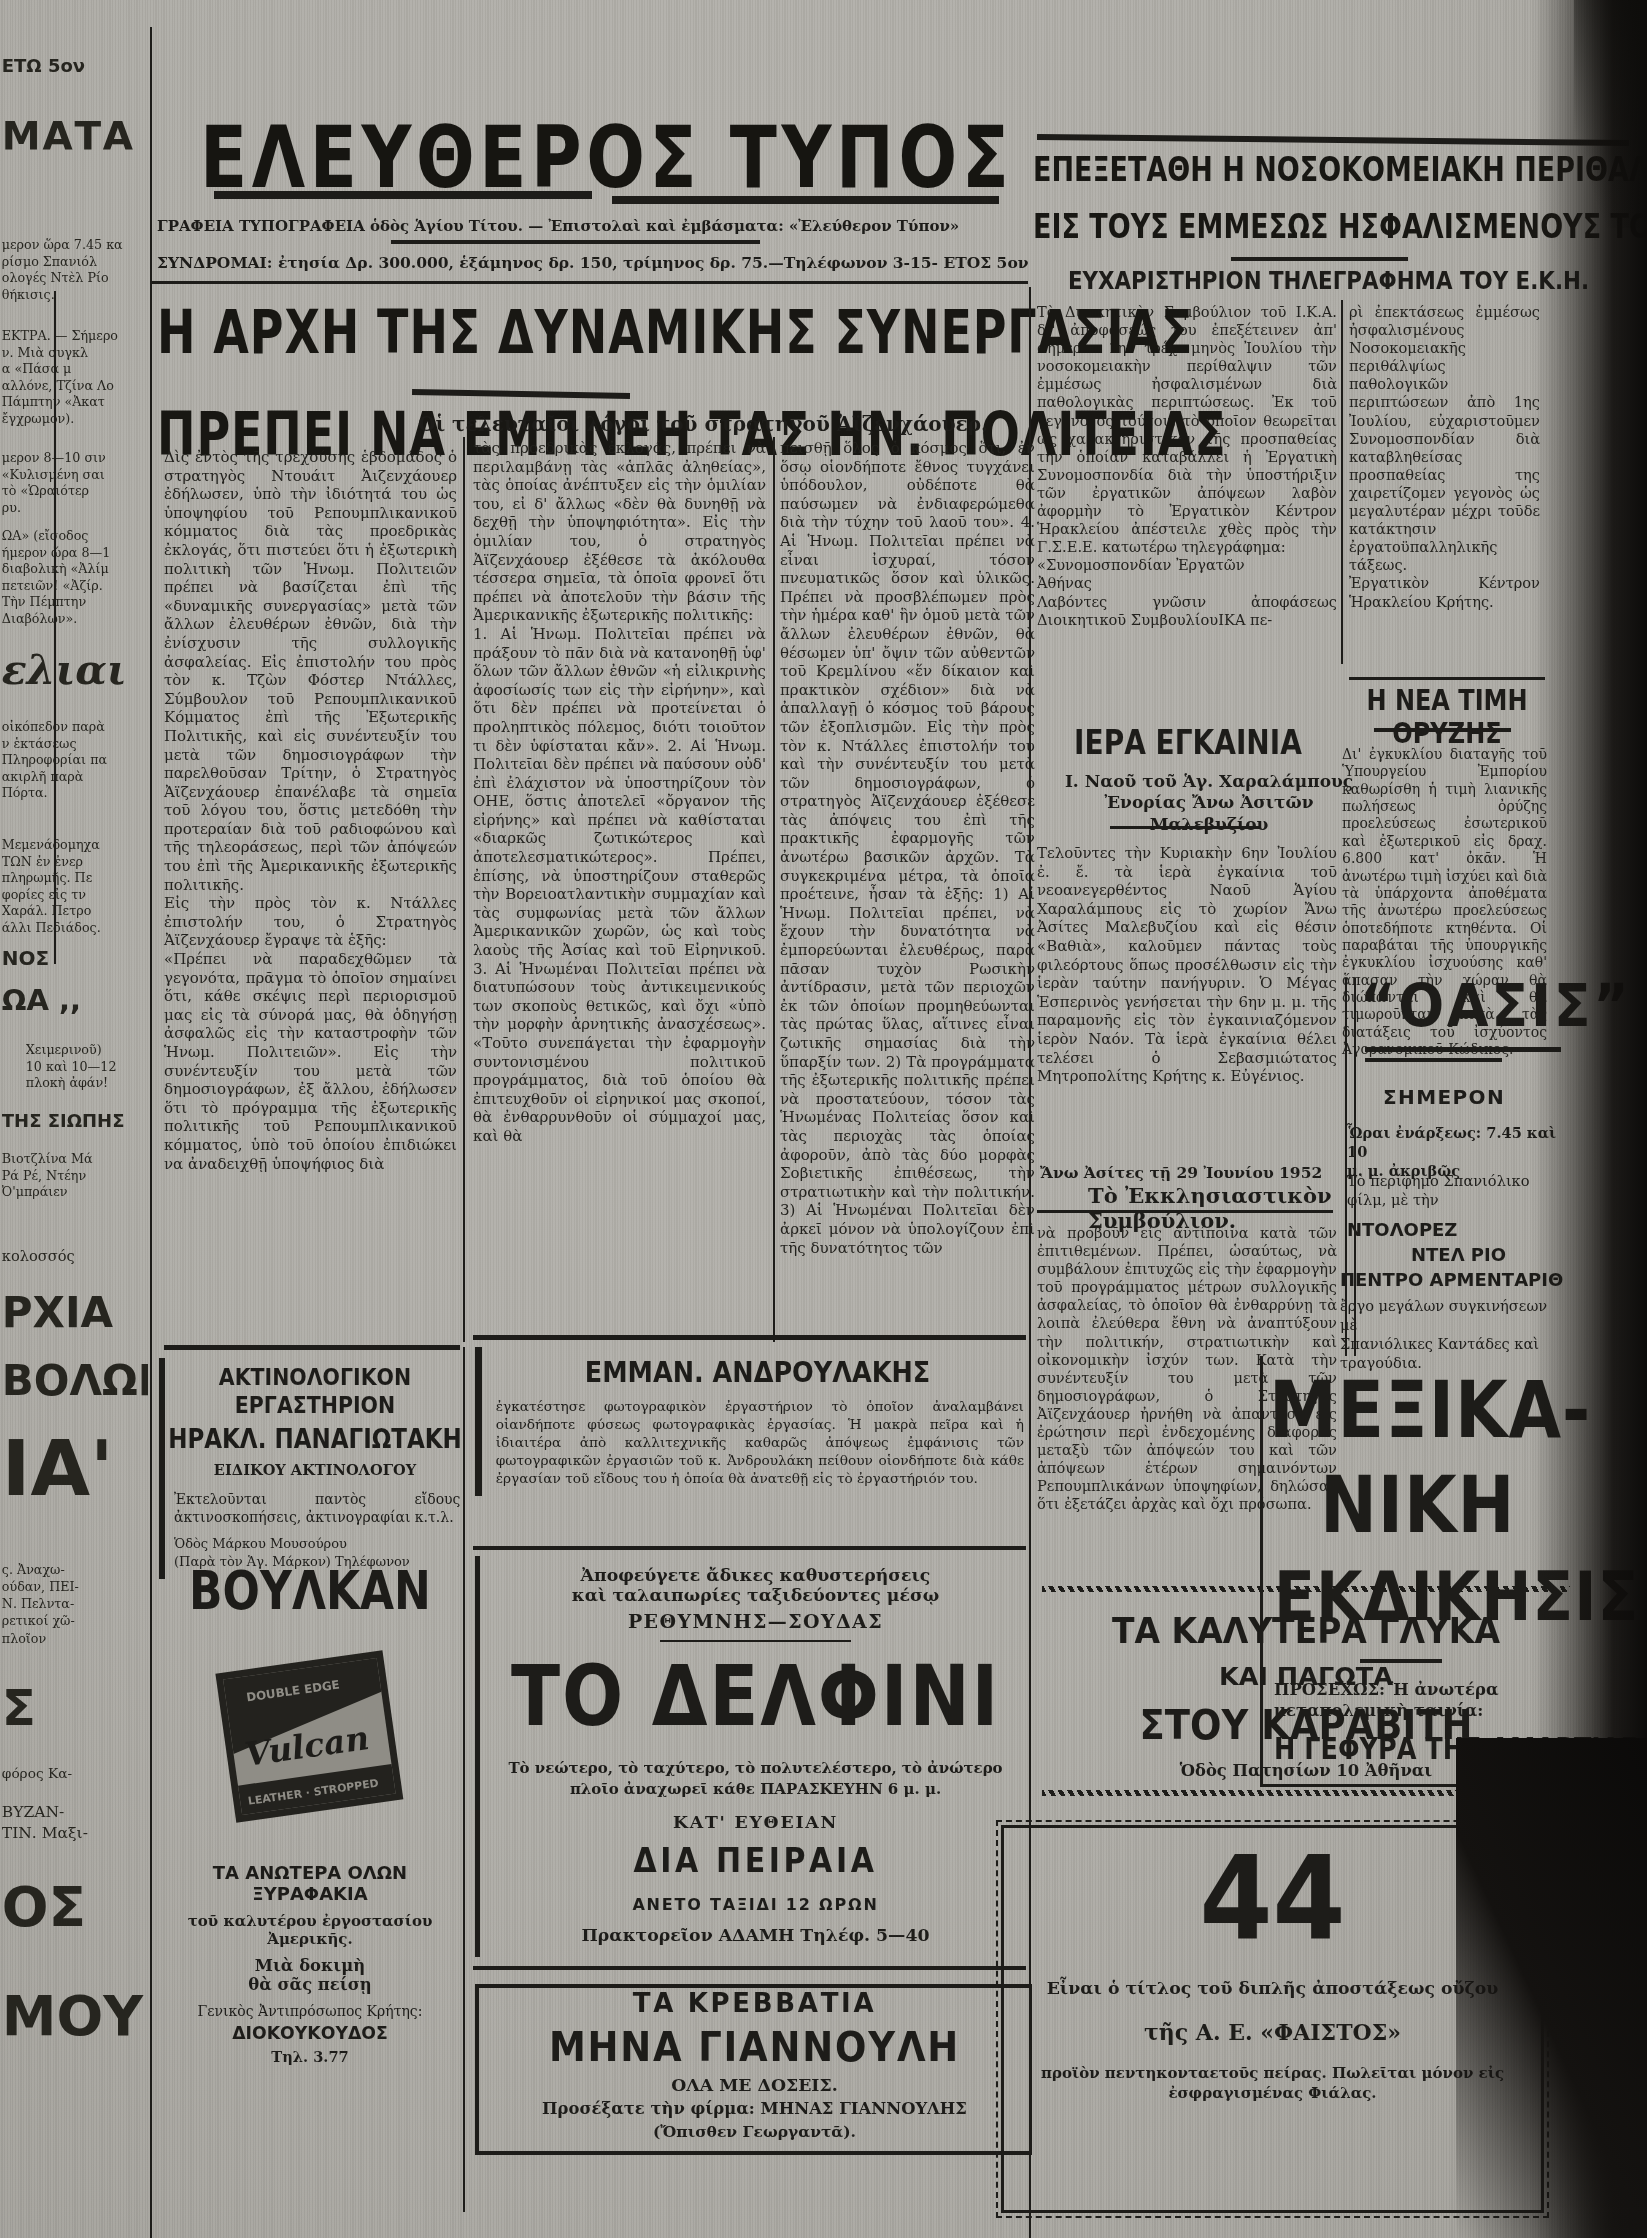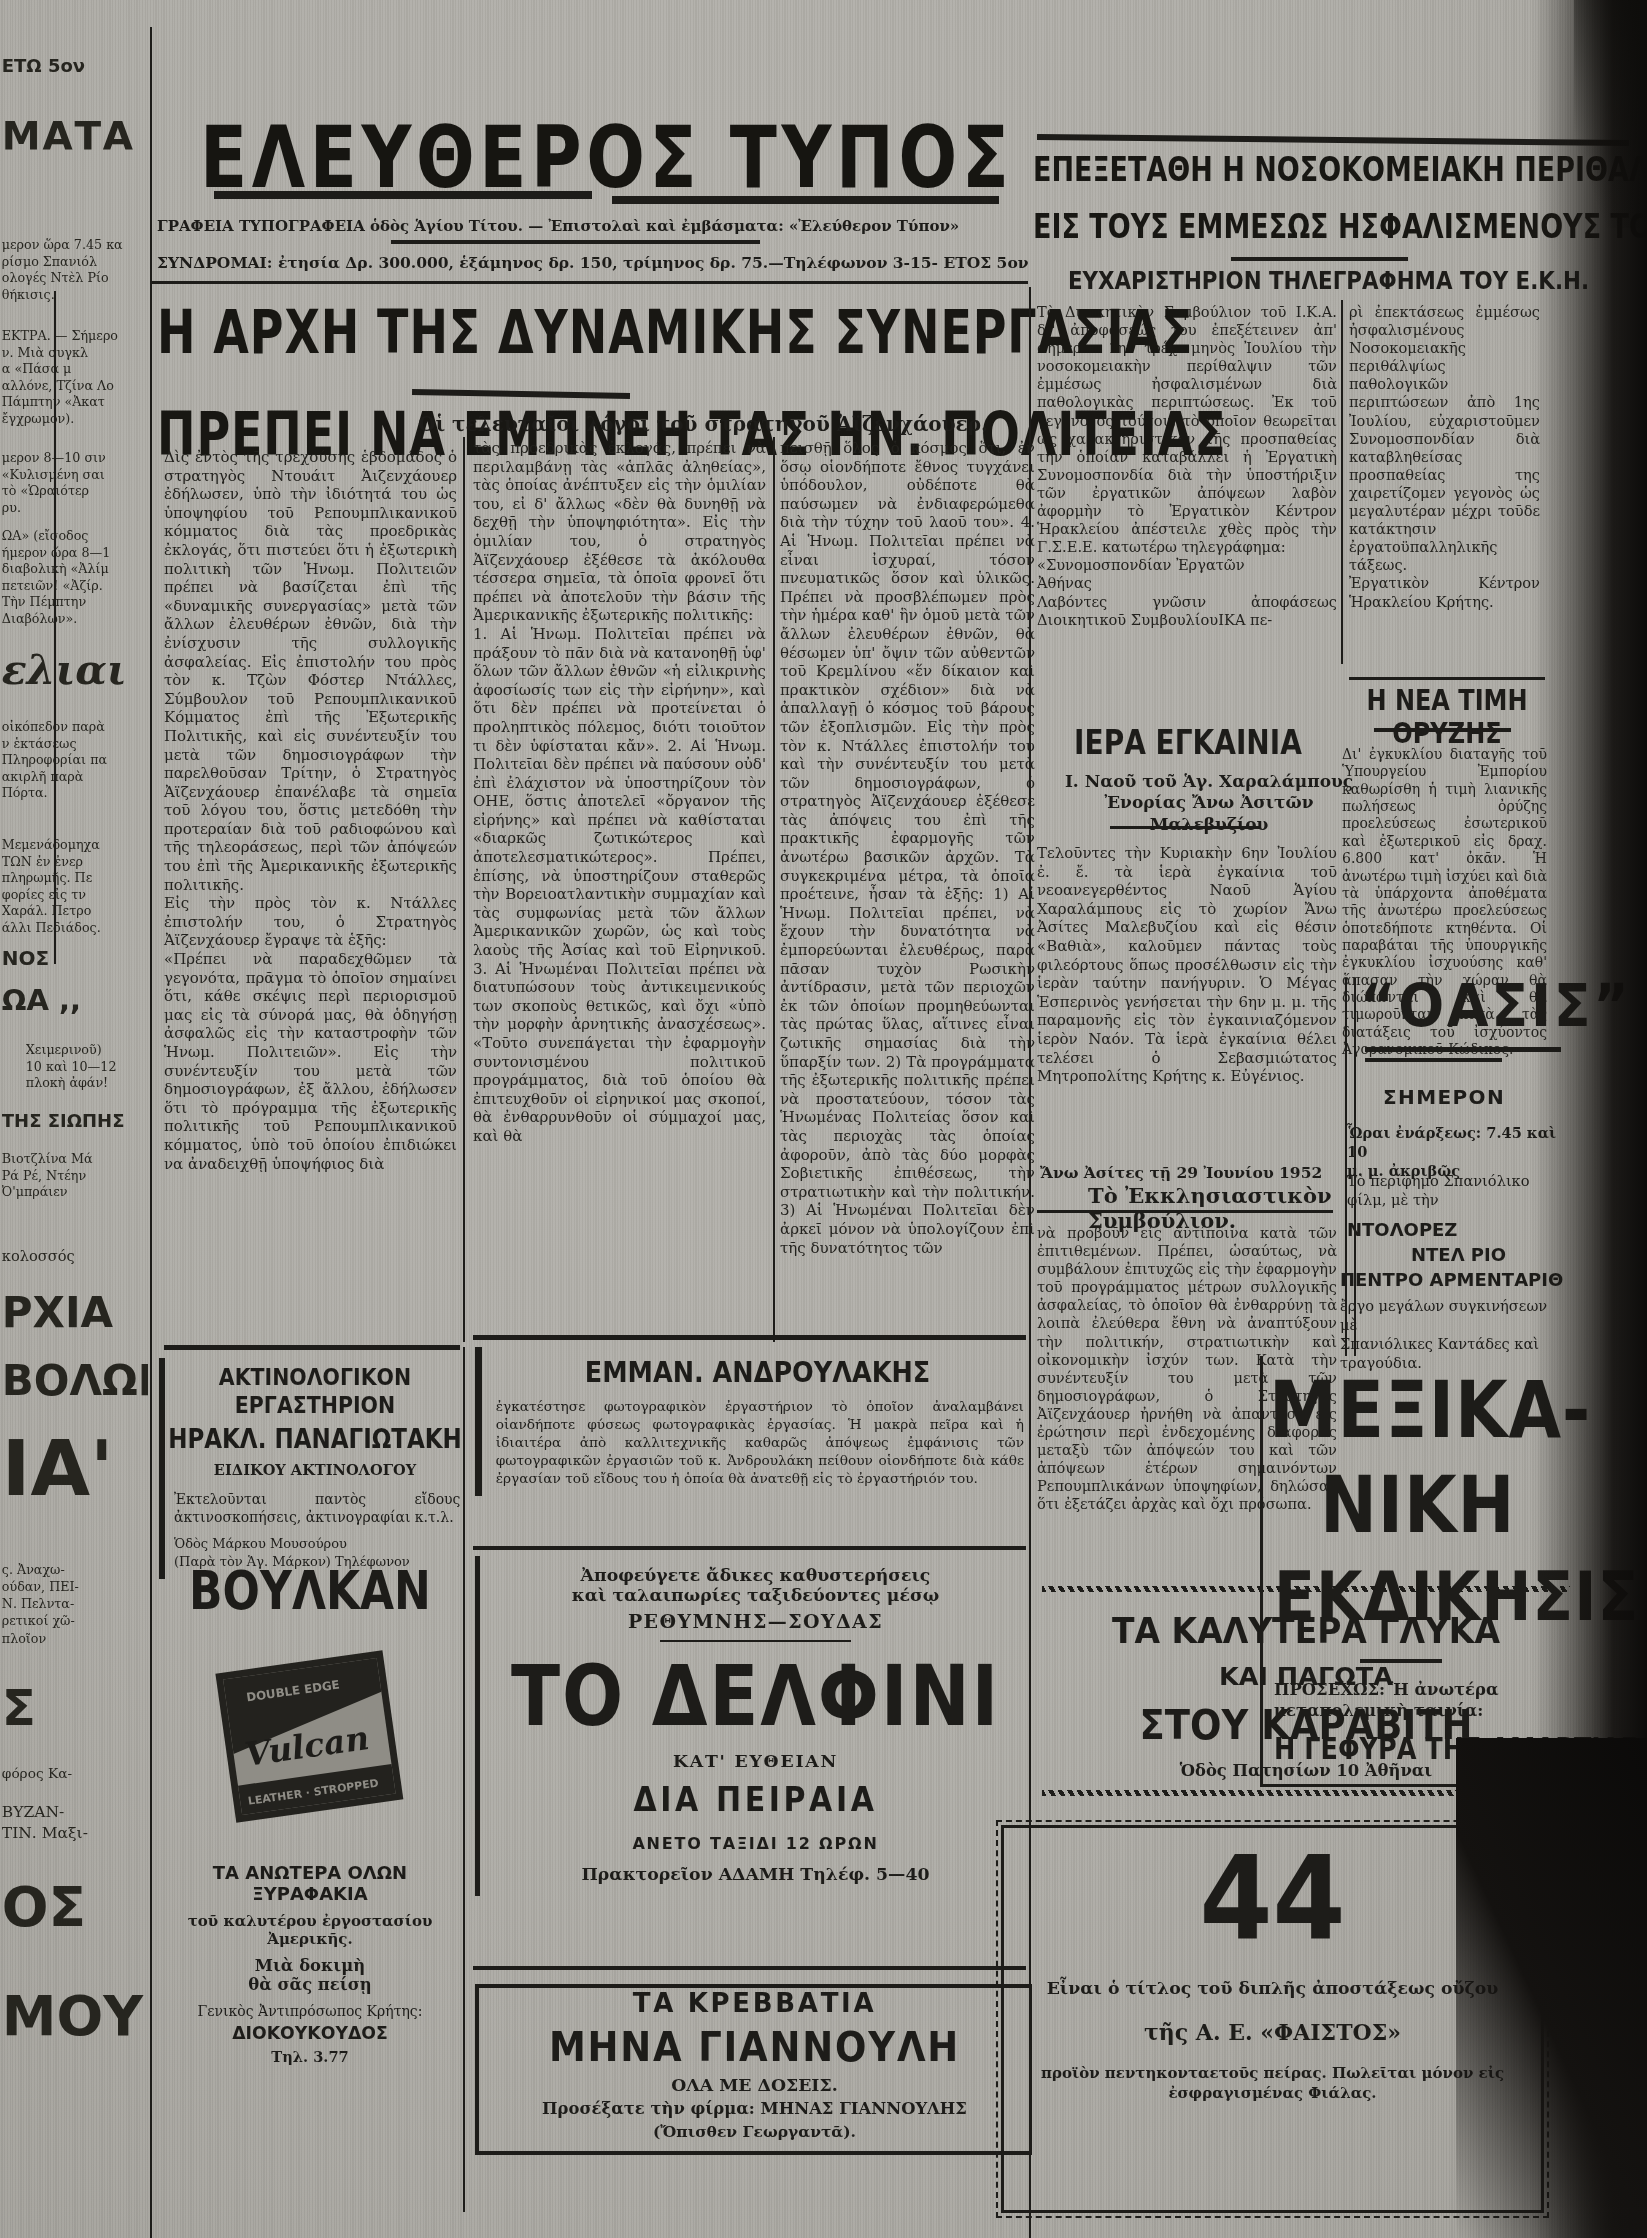--- a/index.html
+++ b/index.html
@@ -245,20 +245,21 @@
 </div>
 <div class="rule-v" style="left:463px;top:1347px;width:1.8px;height:865px;"></div>
 
 <div class="rule-h" style="left:473px;top:1546px;width:553px;height:3.6px;"></div>
 <div class="block" style="left:475px;top:1556px;width:551px;border-left:5.5px solid #1d1c19;">
   <div class="serif b ctr" style="font-size:17.3px;margin-top:9px;">Ἀποφεύγετε ἄδικες καθυστερήσεις</div>
   <div class="serif b ctr" style="font-size:17.3px;">καὶ ταλαιπωρίες ταξιδεύοντες μέσῳ</div>
   <div class="serif b ctr" style="font-size:19px;margin-top:4.6px;letter-spacing:1.4px;">ΡΕΘΥΜΝΗΣ—ΣΟΥΔΑΣ</div>
   <div class="rule-h" style="position:static;width:191px;height:2.7px;margin:8.2px auto 0 auto;"></div>
   <div class="sans b ctr" style="font-size:72px;transform:scaleY(1.15);margin-top:11.4px;letter-spacing:1.8px;">ΤΟ ΔΕΛΦΙΝΙ</div>
+  <div class="serif b ctr" style="font-size:15px;margin:20.5px 11.4px 0 11.4px;line-height:1.35;">Τὸ νεώτερο, τὸ ταχύτερο, τὸ πολυτελέστερο, τὸ ἀνώτερο πλοῖο ἀναχωρεῖ κάθε ΠΑΡΑΣΚΕΥΗΝ 6 μ. μ.</div>
   <div class="serif b ctr" style="font-size:17.3px;margin-top:12.7px;letter-spacing:1.8px;">ΚΑΤ' ΕΥΘΕΙΑΝ</div>
   <div class="sans b ctr" style="font-size:30px;margin-top:11.4px;letter-spacing:3.6px;transform:scaleY(1.1);">ΔΙΑ ΠΕΙΡΑΙΑ</div>
   <div class="sans b ctr" style="font-size:16px;margin-top:17px;letter-spacing:1.8px;">ΑΝΕΤΟ ΤΑΞΙΔΙ 12 ΩΡΩΝ</div>
   <div class="serif b ctr" style="font-size:17.3px;margin:11.4px 0 11.4px 0;">Πρακτορεῖον ΑΔΑΜΗ Τηλέφ. 5—40</div>
 </div>
 <div class="rule-h" style="left:473px;top:1966px;width:553px;height:3.6px;"></div>
 
 <div class="block" style="left:475px;top:1984px;width:551px;border:4.6px solid #1d1c19;border-right-width:2.7px;">
   <div class="sans b ctr" style="font-size:26px;margin-top:0;letter-spacing:2.7px;">ΤΑ ΚΡΕΒΒΑΤΙΑ</div>
   <div class="sans b ctr" style="font-size:37px;margin-top:8.2px;transform:scaleY(1.08);letter-spacing:1.8px;">ΜΗΝΑ ΓΙΑΝΝΟΥΛΗ</div>

